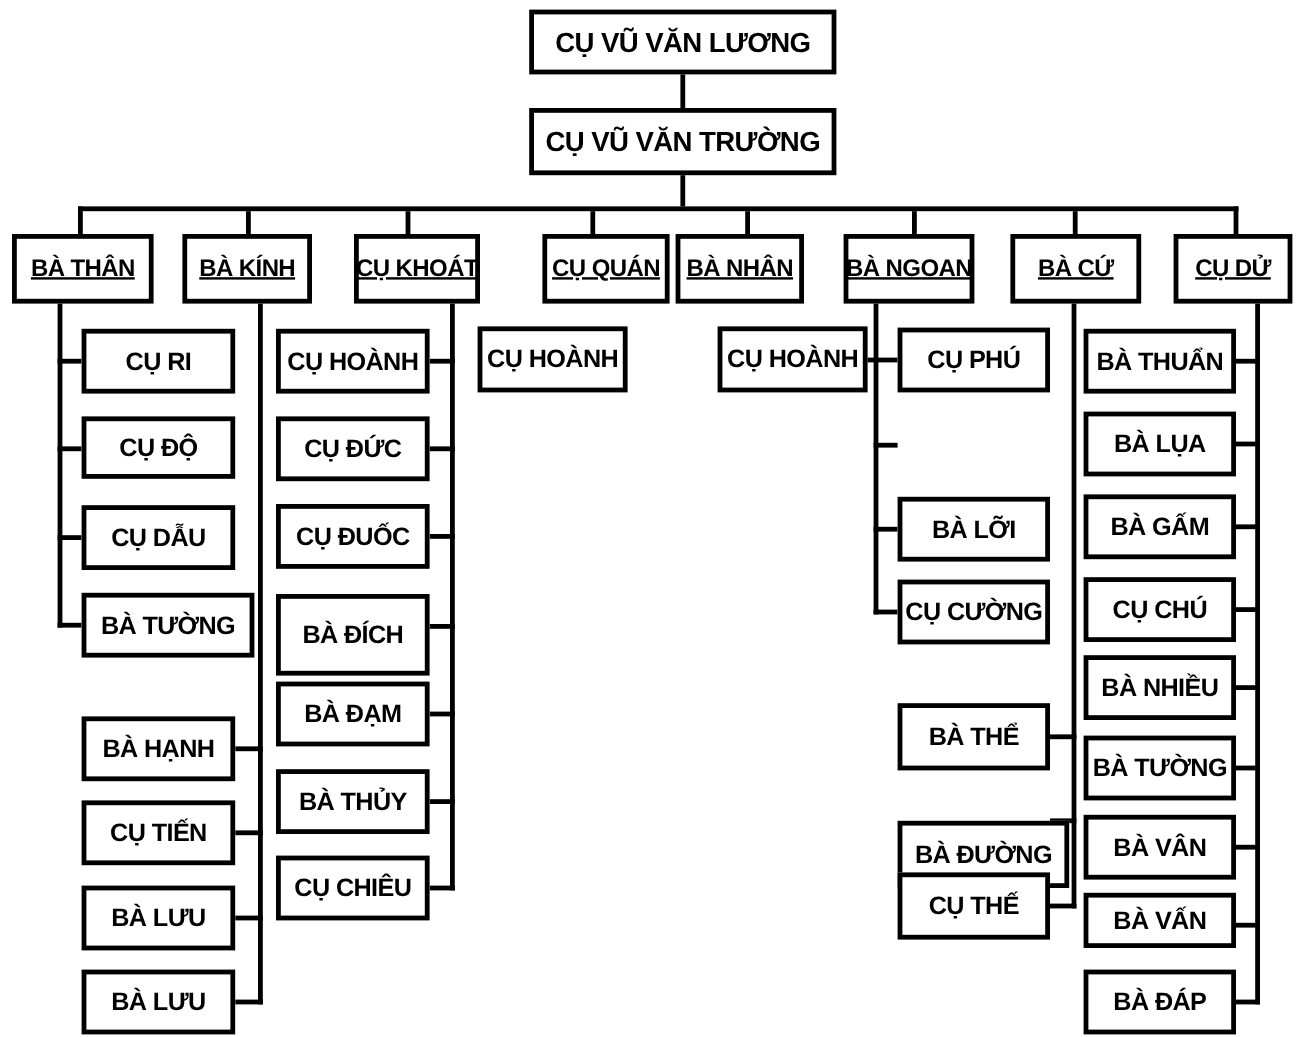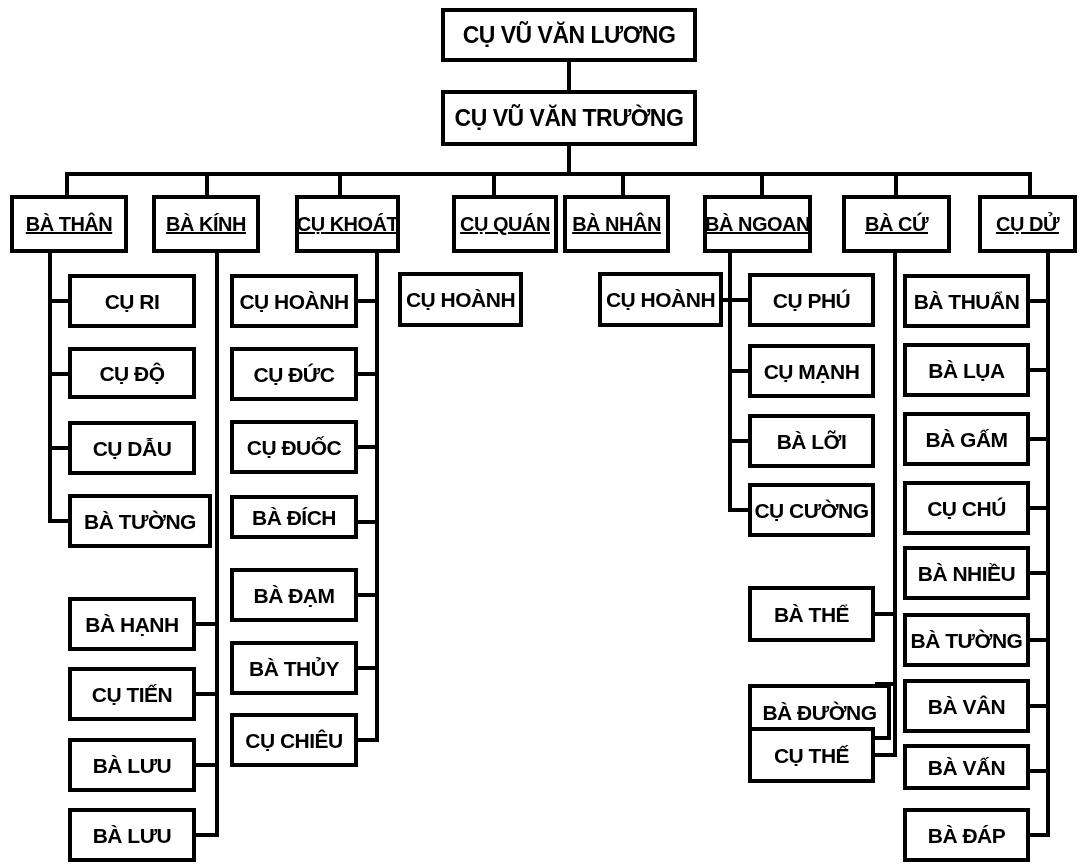--- a/index.html
+++ b/index.html
@@ -79,37 +79,36 @@
   <div class="h" style="left:358px;top:299px;width:21px;height:4px"></div>
   <div class="h" style="left:358px;top:372px;width:21px;height:4px"></div>
   <div class="h" style="left:358px;top:445px;width:21px;height:4px"></div>
   <div class="h" style="left:358px;top:520px;width:21px;height:4px"></div>
   <div class="h" style="left:358px;top:593px;width:21px;height:4px"></div>
   <div class="h" style="left:358px;top:666px;width:21px;height:4px"></div>
   <div class="h" style="left:358px;top:738px;width:21px;height:4px"></div>
   <div class="box leaf" style="left:230px;top:274px;width:128px;height:54px">CỤ HOÀNH</div>
   <div class="box leaf" style="left:230px;top:347px;width:128px;height:54px">CỤ ĐỨC</div>
   <div class="box leaf" style="left:230px;top:420px;width:128px;height:54px">CỤ ĐUỐC</div>
-  <div class="box leaf" style="left:230px;top:495px;width:128px;height:44px">BÀ ĐÍCH</div>
+  <div class="box leaf" style="left:230px;top:495px;width:128px;height:68px">BÀ ĐÍCH</div>
   <div class="box leaf" style="left:230px;top:568px;width:128px;height:54px">BÀ ĐẠM</div>
   <div class="box leaf" style="left:230px;top:641px;width:128px;height:54px">BÀ THỦY</div>
   <div class="box leaf" style="left:230px;top:713px;width:128px;height:54px">CỤ CHIÊU</div>
 
   <div class="box leaf" style="left:398px;top:272px;width:125px;height:55px">CỤ HOÀNH</div>
 
   <div class="box leaf" style="left:598px;top:272px;width:125px;height:55px">CỤ HOÀNH</div>
   <div class="h" style="left:723px;top:298px;width:9px;height:4px"></div>
 
   <div class="v" style="left:728px;top:253px;width:4px;height:259px"></div>
   <div class="h" style="left:728px;top:298px;width:20px;height:4px"></div>
   <div class="h" style="left:728px;top:369px;width:20px;height:4px"></div>
   <div class="h" style="left:728px;top:439px;width:20px;height:4px"></div>
   <div class="h" style="left:728px;top:508px;width:20px;height:4px"></div>
   <div class="box leaf" style="left:748px;top:273px;width:127px;height:54px">CỤ PHÚ</div>
-  <div class="box leaf" style="left:748px;top:344px;width:127px;height:54px">CỤ MẠNH</div>
   <div class="box leaf" style="left:748px;top:414px;width:127px;height:54px">BÀ LỠI</div>
   <div class="box leaf" style="left:748px;top:483px;width:127px;height:54px">CỤ CƯỜNG</div>
 
   <div class="v" style="left:893px;top:253px;width:4px;height:504px"></div>
   <div class="h" style="left:875px;top:612px;width:22px;height:4px"></div>
   <div class="h" style="left:875px;top:682px;width:22px;height:4px"></div>
   <div class="h" style="left:875px;top:753px;width:22px;height:4px"></div>
   <div class="box leaf" style="left:748px;top:586px;width:127px;height:56px">BÀ THỂ</div>
   <div class="box leaf" style="left:748px;top:684px;width:143px;height:56px">BÀ ĐƯỜNG</div>
   <div class="box leaf" style="left:748px;top:727px;width:127px;height:56px">CỤ THẾ</div>

